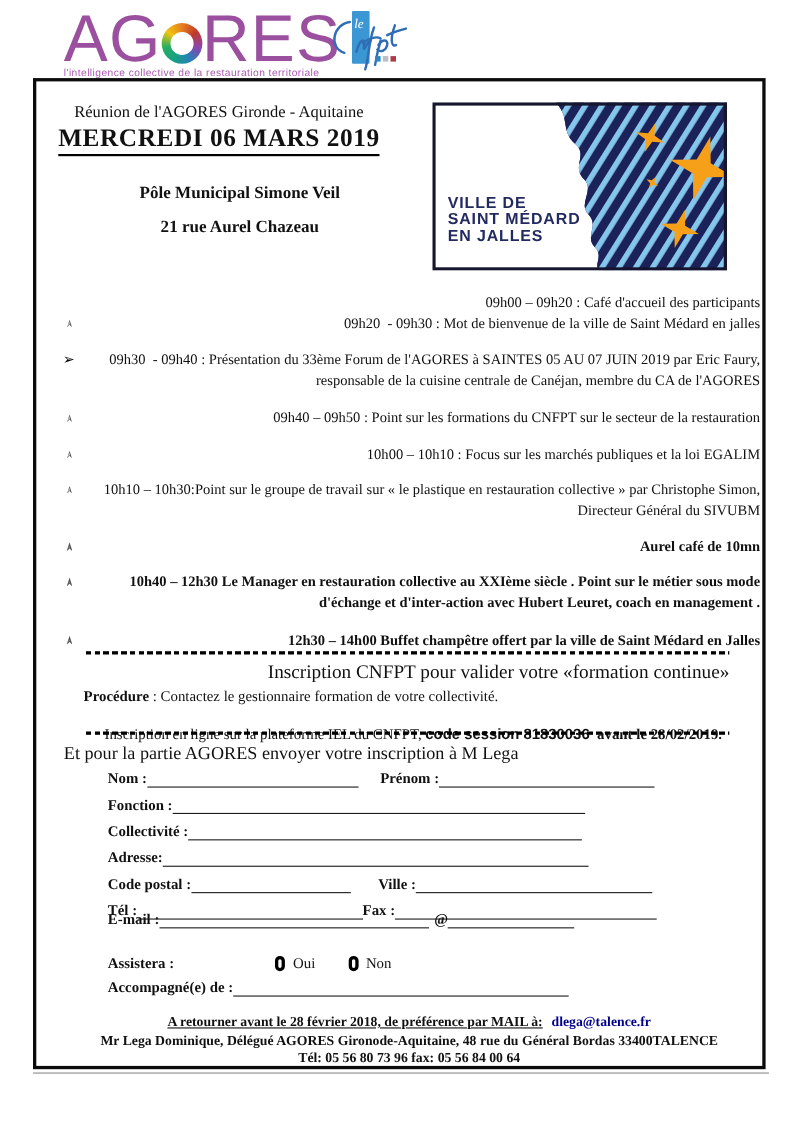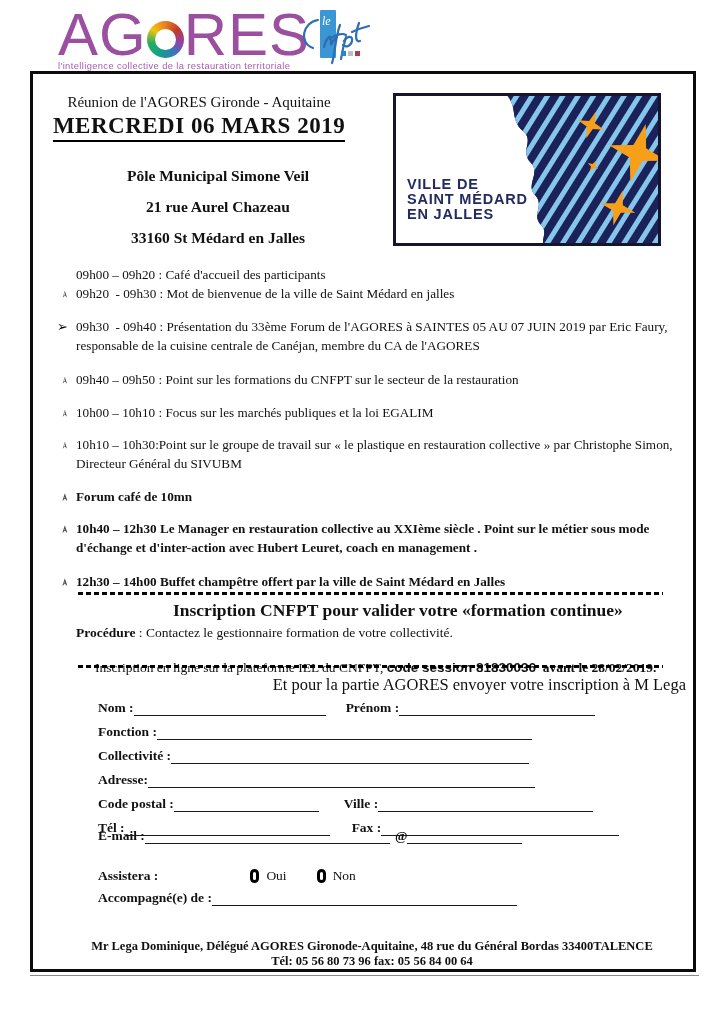--- a/index.html
+++ b/index.html
@@ -37,34 +37,34 @@
   .ville-logo { position:absolute; left:360px; top:19px; }
 
   
   .main { position:absolute; left:25px; top:182px; width:628px; height:719px; }
   .main > div { position:absolute; }
 
   .agenda-item { left:0; width:633px; font-size:13.2px; line-height:19px; }
   .agenda-item .bullet { position:absolute; left:2px; top:1px; font-size:10px; color:#555;
                          transform:rotate(-90deg); transform-origin:center; }
   .agenda-item .bullet.right { transform:none; font-size:13px; color:#000; left:-1px; top:0; }
-  .agenda-text { display:block; margin-left:18px; width:615px; white-space:pre-wrap; }
+  .agenda-text { display:block; margin-left:18px; width:615px; white-space:pre-wrap;text-align:right; }
   .agenda-item.bold { font-weight:bold; }
 
   .dash { left:20px; width:585px; height:3px;
           background:repeating-linear-gradient(90deg,#000 0 5px,transparent 5px 8px); }
 
-  .cnfpt-title { left:20px; width:585px; padding-left:95px; text-align:left;
-                 font-size:17.5px; font-weight:bold; }
+  .cnfpt-title { left:20px; width:585px; padding-left:95px; text-align:right;
+                 font-size:17.5px; font-weight:normal; }
   .procedure-line { left:18px; width:610px; font-size:13.5px; }
   .procedure-line .b { font-weight:bold; }
   .inscription-line { left:10px; width:618px; font-size:13.5px; white-space:pre-wrap; }
   .code-session { font-family:"Liberation Sans", sans-serif; font-weight:bold; font-size:13.5px; }
   .avant { font-weight:bold; }
-  .agores-heading { left:0; width:628px; text-align:right; font-size:16.5px; }
+  .agores-heading { left:0; width:628px; text-align:left; font-size:16.5px; }
 
   
   .form-row { left:40px; width:540px; display:flex; align-items:flex-start; height:18px; font-size:13.5px; }
   .form-row .lbl { font-weight:bold; white-space:pre; }
   .form-row .uline { display:inline-block; border-bottom:1.4px solid #1a1a1a; height:16px; }
   .cbx { width:9px; height:14px; border:3.5px solid #000; border-radius:5px; margin-bottom:1px; }
   .cbx-label { margin-left:7px; }
 
   
   .footer-line { left:0; width:628px; text-align:center; font-weight:bold; font-size:12.5px; }
@@ -106,21 +106,20 @@
   <div class="doc-border">
 
     <div class="header-block">
       <div class="meeting-line">Réunion de l'AGORES Gironde - Aquitaine</div>
       <div><span class="date-title">MERCREDI 06 MARS 2019</span></div>
     </div>
 
     <div class="venue-block">
       <div>Pôle Municipal Simone Veil</div>
       <div>21 rue Aurel Chazeau</div>
-      <div>33160 St Médard en Jalles</div>
     </div>
 
     <svg class="ville-logo" width="268" height="153" viewBox="0 0 268 153">
       <defs>
         <pattern id="stripes" width="13" height="13" patternUnits="userSpaceOnUse" patternTransform="rotate(32)">
           <rect width="13" height="13" fill="#1b2159"></rect>
           <rect x="0" width="5" height="13" fill="#85c6ec"></rect>
         </pattern>
         <clipPath id="navyclip">
           <path d="M112,0 C126,14 116,26 130,38 C142,48 126,58 138,70 C148,80 132,92 142,102 C152,112 138,122 148,132 C156,140 146,148 152,153 L268,153 L268,0 Z"></path>
@@ -165,21 +164,21 @@
       <div class="agenda-item" style="top:147px">
           <span class="bullet">➢</span>
           <span class="agenda-text">10h00 – 10h10 : Focus sur les marchés publiques et la loi EGALIM</span>
         </div>
       <div class="agenda-item" style="top:179px">
           <span class="bullet">➢</span>
           <span class="agenda-text">10h10 – 10h30:Point sur le groupe de travail sur « le plastique en restauration collective » par Christophe Simon, Directeur Général du SIVUBM</span>
         </div>
       <div class="agenda-item bold" style="top:231px">
           <span class="bullet">➢</span>
-          <span class="agenda-text">Forum café de 10mn</span>
+          <span class="agenda-text">Aurel café de 10mn</span>
         </div>
       <div class="agenda-item bold" style="top:263px">
           <span class="bullet">➢</span>
           <span class="agenda-text">10h40 – 12h30 Le Manager en restauration collective au XXIème siècle . Point sur le métier sous mode d'échange et d'inter-action avec Hubert Leuret, coach en management .</span>
         </div>
       <div class="agenda-item bold" style="top:316px">
           <span class="bullet">➢</span>
           <span class="agenda-text">12h30 – 14h00 Buffet champêtre offert par la ville de Saint Médard en Jalles</span>
         </div>
 
@@ -217,39 +216,42 @@
       </div>
       <div class="form-row" style="top:540px">
         <span class="lbl">Code postal :</span>
           <span class="uline" style="width:145px"></span>
         <span class="lbl" style="margin-left:25px">Ville :</span>
           <span class="uline" style="width:215px"></span>
       </div>
       <div class="form-row" style="top:564px">
         <span class="lbl">Tél :</span>
           <span class="uline" style="width:205px"></span>
-        <span class="lbl" style="margin-left:22px">Fax :</span>
+        <span class="lbl" style="">Fax :</span>
           <span class="uline" style="width:238px"></span>
       </div>
       <div class="form-row" style="top:572px">
         <span class="lbl">E-mail :</span>
           <span class="uline" style="width:245px"></span>
         <span class="lbl" style="margin-left:5px">@</span>
           <span class="uline" style="width:115px"></span>
       </div>
       <div class="form-row" style="top:634px">
         <span class="lbl">Accompagné(e) de :</span>
           <span class="uline" style="width:305px"></span>
       </div>
       <div class="form-row" style="top:608px; height:24px; align-items:center">
         <span class="lbl">Assistera :</span>
         <span class="cbx" style="margin-left:92px"></span>
         <span class="cbx-label">Oui</span>
         <span class="cbx" style="margin-left:30px"></span>
         <span class="cbx-label">Non</span>
       </div>
 
+      <div class="footer-line" style="top:666px">
+        <span class="return-black">A retourner avant le 28 février 2018, de préférence par MAIL à:</span><span class="footer-email">dlega@talence.fr</span>
+      </div>
       <div class="footer-line" style="top:683px">Mr Lega Dominique, Délégué AGORES Gironode-Aquitaine, 48 rue du Général Bordas 33400TALENCE</div>
       <div class="footer-line" style="top:698px">Tél: 05 56 80 73 96 fax: 05 56 84 00 64</div>
 
     </div>
   </div>
 </div>
 
 </body></html>

